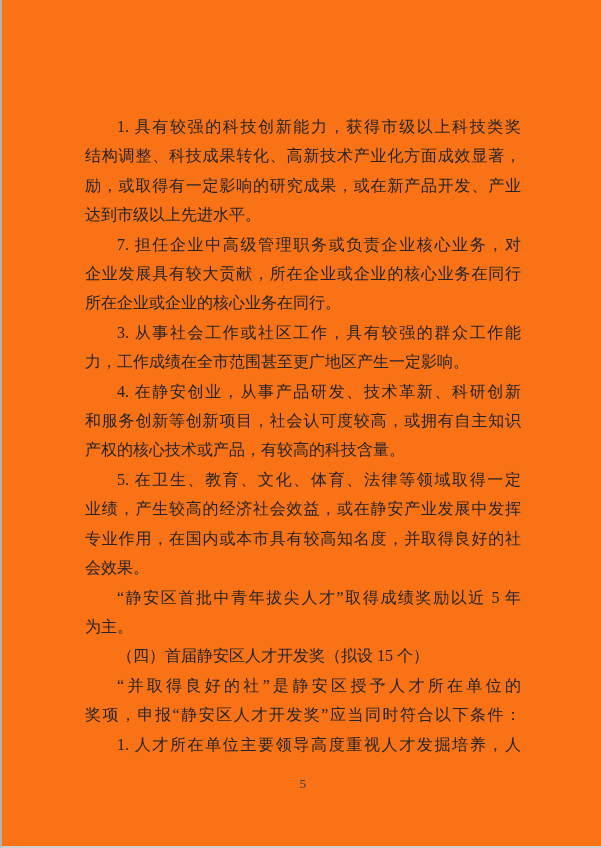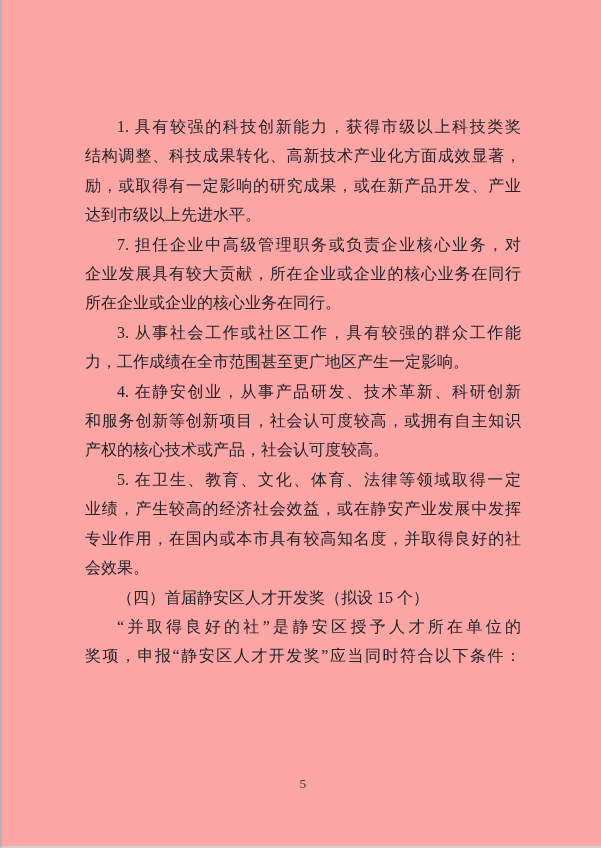--- a/index.html
+++ b/index.html
@@ -7,21 +7,21 @@
     padding: 0;
     width: 601px;
     height: 848px;
     background: #ffffff;
     overflow: hidden;
   }
   .page {
     position: relative;
     width: 599px;
     height: 846px;
-    background: #fca5a5;
+    background: #f97316;
     border-left: 2px solid #b2b2b2;
     border-bottom: 2px solid #cfcfcf;
     font-family: "Liberation Serif", "DejaVu Serif", serif;
   }
   .text-block {
     position: absolute;
     left: 83px;   
     top: 112px;
     width: 436px;
     color: #23242b;
@@ -59,23 +59,26 @@
       <div class="line fill">结构调整、科技成果转化、高新技术产业化方面成效显著，</div>
       <div class="line fill">励，或取得有一定影响的研究成果，或在新产品开发、产业</div>
       <div class="line">达到市级以上先进水平。</div>
       <div class="line indent fill">7. 担任企业中高级管理职务或负责企业核心业务，对</div>
       <div class="line fill">企业发展具有较大贡献，所在企业或企业的核心业务在同行</div>
       <div class="line">所在企业或企业的核心业务在同行。</div>
       <div class="line indent fill">3. 从事社会工作或社区工作，具有较强的群众工作能</div>
       <div class="line">力，工作成绩在全市范围甚至更广地区产生一定影响。</div>
       <div class="line indent fill">4. 在静安创业，从事产品研发、技术革新、科研创新</div>
       <div class="line fill">和服务创新等创新项目，社会认可度较高，或拥有自主知识</div>
-      <div class="line">产权的核心技术或产品，社会认可度较高。</div>
+      <div class="line">产权的核心技术或产品，有较高的科技含量。</div>
       <div class="line indent fill">5. 在卫生、教育、文化、体育、法律等领域取得一定</div>
       <div class="line fill">业绩，产生较高的经济社会效益，或在静安产业发展中发挥</div>
       <div class="line fill">专业作用，在国内或本市具有较高知名度，并取得良好的社</div>
       <div class="line">会效果。</div>
+      <div class="line indent fill">“静安区首批中青年拔尖人才”取得成绩奖励以近 5 年</div>
+      <div class="line">为主。</div>
       <div class="line indent">（四）首届静安区人才开发奖（拟设 15 个）</div>
       <div class="line indent fill">“并取得良好的社”是静安区授予人才所在单位的</div>
       <div class="line fill">奖项，申报“静安区人才开发奖”应当同时符合以下条件：</div>
+      <div class="line indent fill">1. 人才所在单位主要领导高度重视人才发掘培养，人</div>
     </div>
   <div class="page-number">5</div>
 </div>
 
 </body></html>

